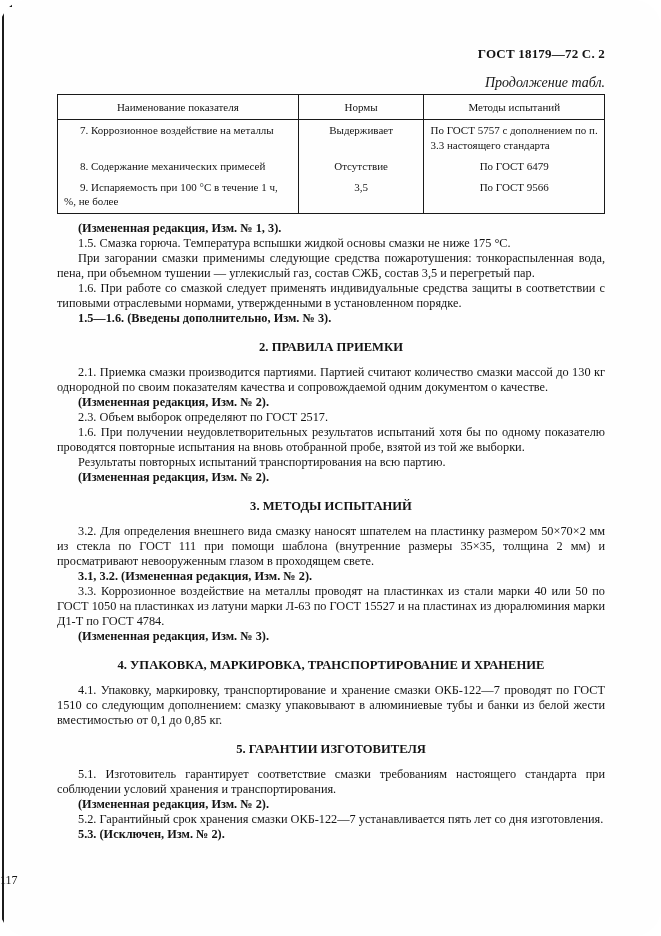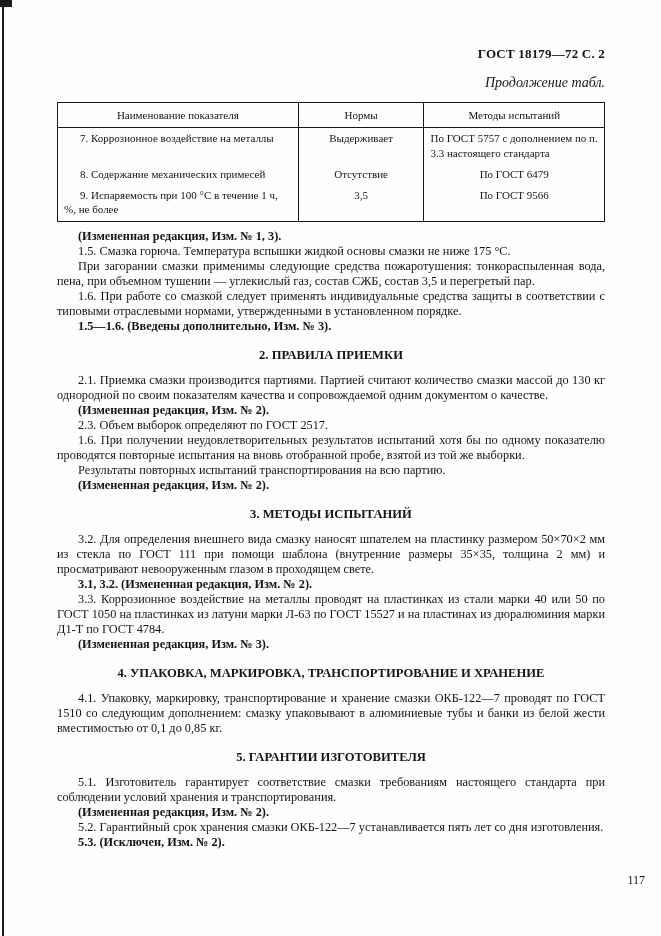--- a/index.html
+++ b/index.html
@@ -5,40 +5,41 @@
   * { box-sizing: border-box; }
   html, body { margin: 0; padding: 0; background: #ffffff; }
   .page {
     position: relative;
     width: 661px;
     height: 936px;
     background: #fefefe;
     font-family: "Liberation Serif", "DejaVu Serif", serif;
     color: #141414;
     overflow: hidden;
+    border-radius: 27px;
   }
   .scan-edge {
     position: absolute; left: 2px; top: 0; bottom: 0; width: 2px;
     background: #1b1b1b;
   }
   .scan-corner {
     position: absolute; left: 0; top: 0; width: 12px; height: 7px;
     background: #1b1b1b;
   }
   .content {
     position: absolute; left: 57px; right: 56px; top: 46px;
   }
   .gost-ref {
     text-align: right; font-weight: bold; font-size: 13px; letter-spacing: .2px;
   }
   .continuation {
     text-align: right; font-style: italic; font-size: 14px; margin-top: 13px;
   }
   table.spec-table {
-    width: 100%; border-collapse: collapse; margin-top: 11px;
+    width: 100%; border-collapse: collapse; margin-top: 3px;
     font-size: 11px; line-height: 1.3; color: #141414;
   }
   table.spec-table { border: 1.5px solid #1a1a1a; }
   .spec-table th {
     border-left: 1px solid #1a1a1a; border-bottom: 1px solid #1a1a1a;
     font-weight: normal; text-align: center; vertical-align: middle;
     padding: 5px 6px;
   }
   .spec-table td {
     border-left: 1px solid #1a1a1a;
@@ -56,21 +57,21 @@
     margin-top: 7px; font-size: 12.3px; line-height: 15px; text-align: justify;
   }
   .body p { margin: 0; text-indent: 21px; }
   .body p.b { font-weight: bold; }
   .sec-heading {
     text-align: center; font-weight: bold; font-size: 12.6px;
     margin: 14px 0 10px; text-indent: 0;
   }
   .page-num {
     position: absolute; left: 0; right: 16px; bottom: 48px;
-    text-align: right; font-size: 12px;
+    text-align: left; font-size: 12px;
   }
 </style>
 </head>
 <body>
 
 <div class="page">
   <div class="scan-edge"></div>
   <div class="scan-corner"></div>
 
   <div class="content">

